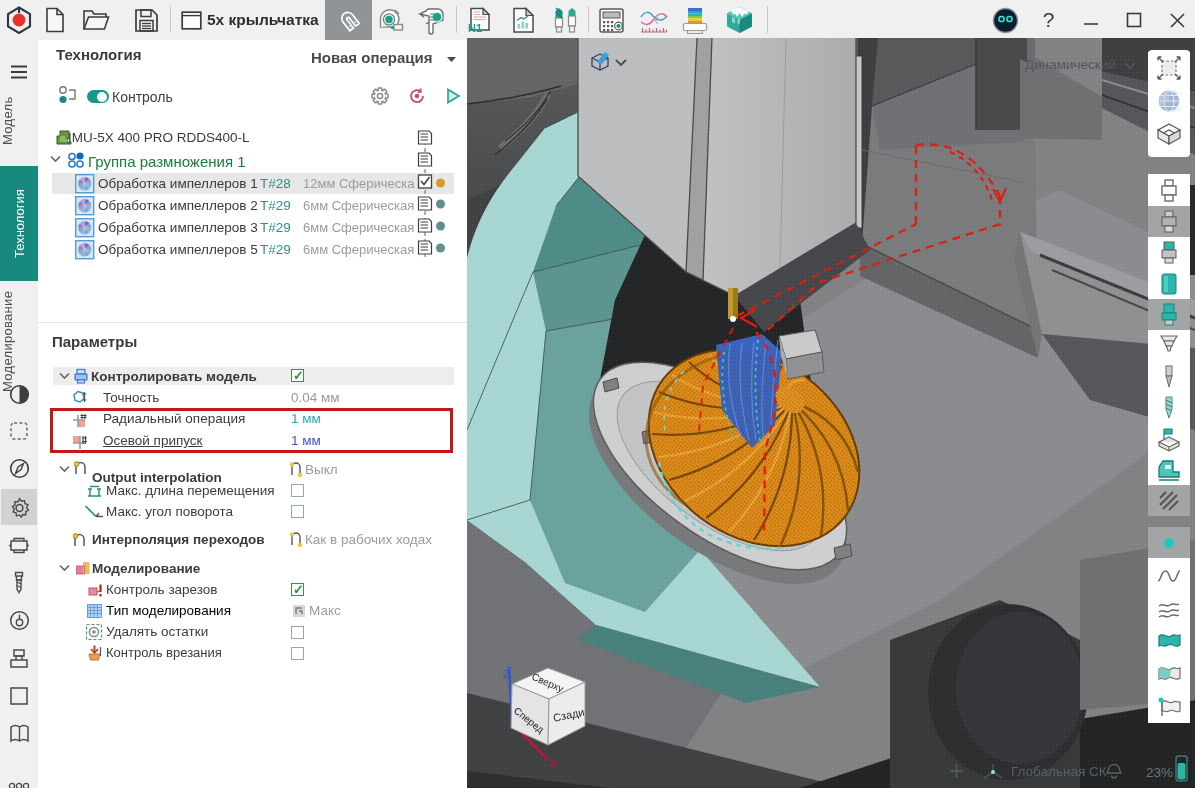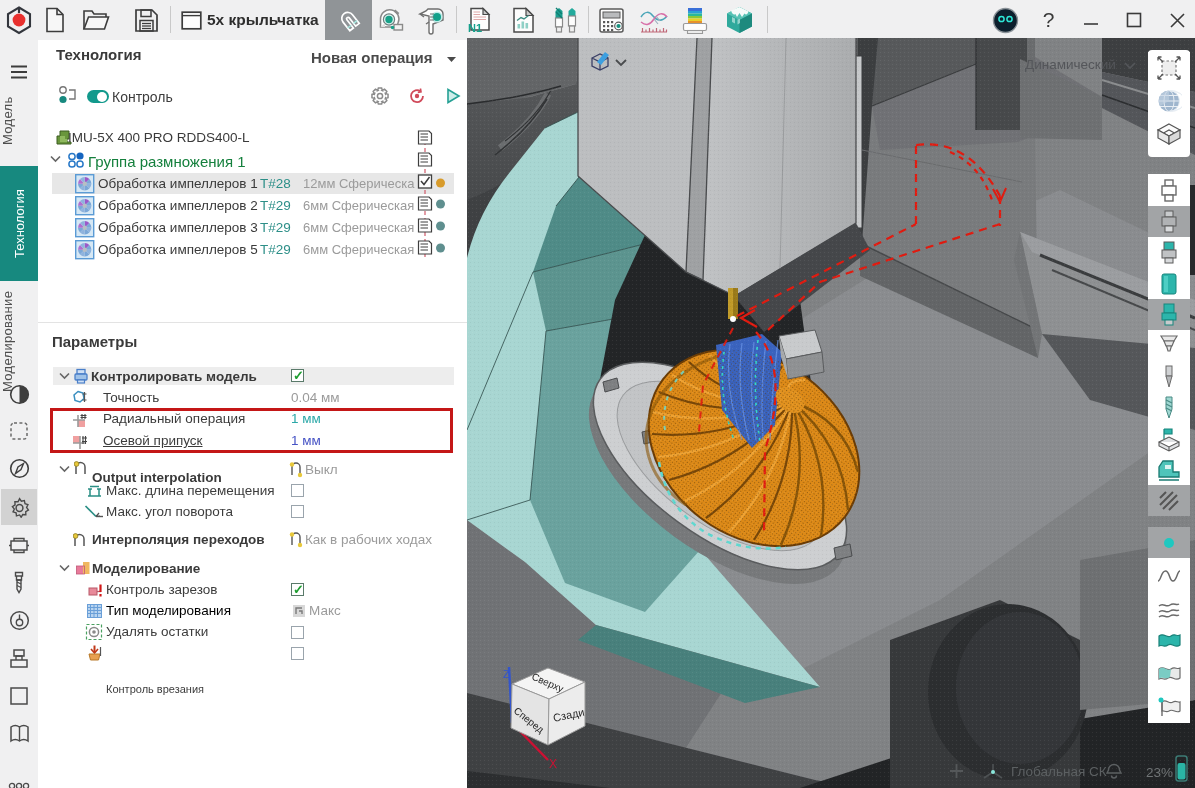--- a/index.html
+++ b/index.html
@@ -509,21 +509,21 @@
     <circle cx="9" cy="9" r="1.8" fill="#8a8a8a"></circle>
   </svg>
   <div class="abs" style="left:68px;top:584px;font-size:13.5px;color:#3c3c3c;">Удалять остатки</div>
   <div class="cb" style="left:253px;top:586px;"></div>
   <svg class="abs" style="left:48px;top:604px;" width="17" height="18" viewBox="0 0 17 18">
     <path d="M8.5 1.5 V8" stroke="#c03818" stroke-width="2"></path>
     <path d="M5 5 L8.5 9 L12 5" fill="none" stroke="#c03818" stroke-width="1.6"></path>
     <path d="M3 10 H14 L12.5 16 H4.5 Z" fill="#e8a050" stroke="#b87828" stroke-width="1"></path>
     <path d="M14.5 3 V12" stroke="#555" stroke-width="1.2"></path>
   </svg>
-  <div class="abs" style="left:68px;top:605px;font-size:11px;color:#3c3c3c;margin-top:38px;">Контроль врезания</div>
+  <div class="abs" style="left:68px;top:605px;font-size:13px;color:#3c3c3c;">Контроль врезания</div>
   <div class="cb" style="left:253px;top:607px;"></div>
 </div>
 <div id="viewport">
 <svg width="728" height="750" viewBox="467 38 728 750">
   <defs>
     <linearGradient id="spindleF" x1="0" y1="0" x2="1" y2="0">
       <stop offset="0" stop-color="#c0c2c4"></stop>
           <stop offset="1" stop-color="#aaacae"></stop>
     </linearGradient>
     <linearGradient id="darkmass" x1="0" y1="0" x2="0" y2="1">

